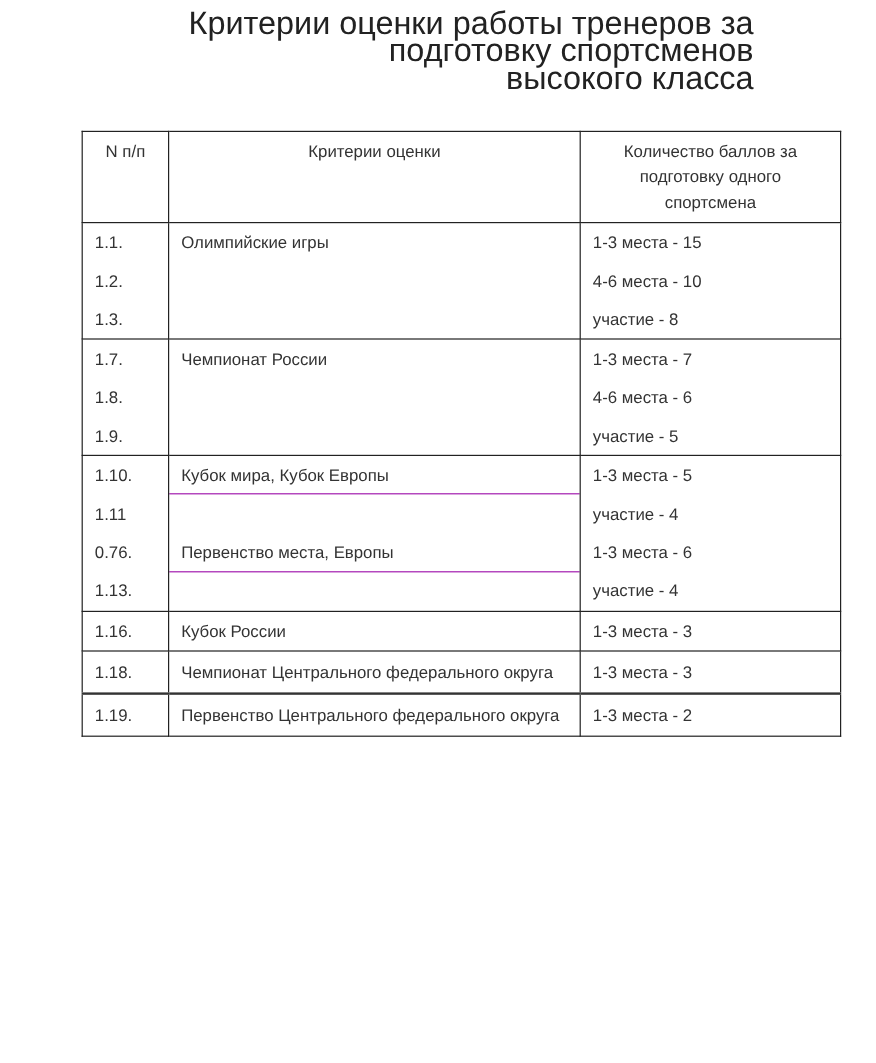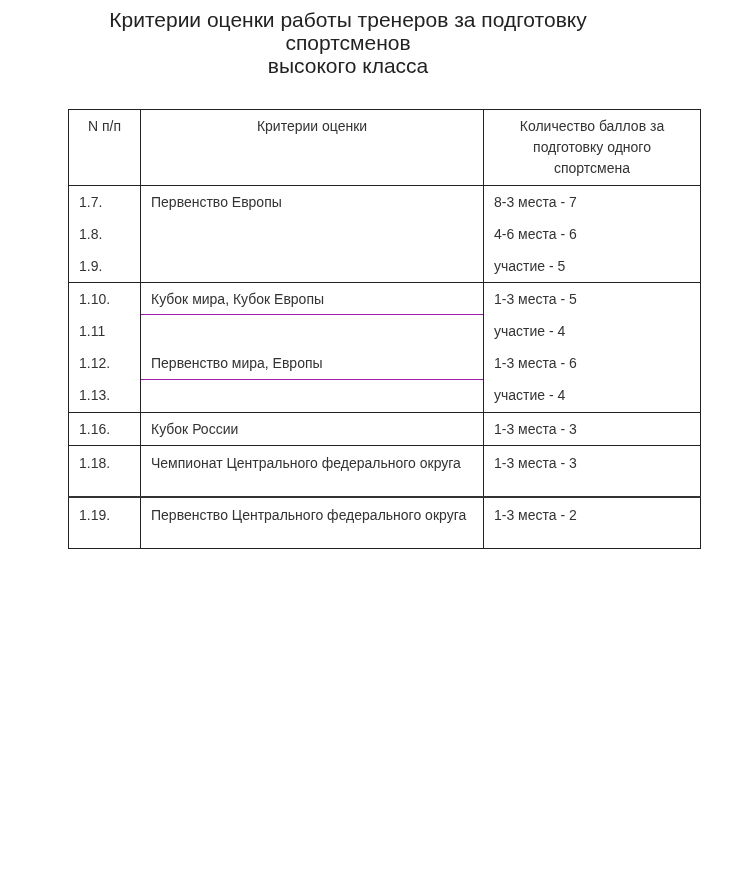--- a/index.html
+++ b/index.html
@@ -1,34 +1,34 @@
 <!DOCTYPE html>
 <html><head>
 <meta charset="utf-8">
 <style>
   html, body { margin:0; padding:0; background:#fff; }
   body { width:730px; height:886px; overflow:hidden; position:relative;
          font-family:"Liberation Sans", sans-serif; color:#333; }
-  .title { position:absolute; top:8px; left:0; width:628px; text-align:center;
-           font-size:21px; line-height:23px; color:#222; padding-left:68px; box-sizing:border-box; }
+  .title { position:absolute; top:8px; left:0; width:628px; text-align:right;
+           font-size:27px; line-height:23px; color:#222; padding-left:68px; box-sizing:border-box; }
   .title .l1 { display:block; }
   .title .l2 { display:block; }
   table { position:absolute; left:68px; top:109px; width:633px; border-collapse:collapse;
           font-size:14px; color:#333; }
   td { border:1px solid #222; vertical-align:top; padding:0 10px; line-height:32px; }
   td.num { width:51px; }
   td.crit { width:322px; }
   td.pts { }
   thead td { text-align:center; line-height:21px; padding-top:6px; padding-bottom:6px; }
   thead td.num, thead td.crit { }
   .line { display:block; height:32px; }
   .inner { padding:0; }
   .inner .sub { border-bottom:1px solid #a21caf; padding:0 10px; height:32px; box-sizing:border-box; }
   .inner .sub:last-child { border-bottom:none; }
-  .two { line-height:22px; padding-top:6px; padding-bottom:22px; }
+  .two { line-height:22px; padding-top:6px; padding-bottom:6px; }
   .two-num { line-height:22px; padding-top:6px; }
   tr.thick td { border-top:2px solid #333; }
 </style>
 </head>
 <body>
 
 <div class="title">
   <span class="l1">Критерии оценки работы тренеров за подготовку спортсменов</span>
   <span class="l2">высокого класса</span>
 </div>
@@ -36,46 +36,59 @@
 <table>
   <thead>
     <tr>
       <td class="num">N п/п</td>
       <td class="crit">Критерии оценки</td>
       <td class="pts">Количество баллов за подготовку одного спортсмена</td>
     </tr>
   </thead>
   <tbody>
 
+    <tr>
+      <td class="num">
+        <span class="line">1.1.</span>
+        <span class="line">1.2.</span>
+        <span class="line">1.3.</span>
+      </td>
+      <td class="crit">Олимпийские игры</td>
+      <td class="pts">
+        <span class="line">1-3 места - 15</span>
+        <span class="line">4-6 места - 10</span>
+        <span class="line">участие - 8</span>
+      </td>
+    </tr>
 
 
     <tr>
       <td class="num">
         <span class="line">1.7.</span>
         <span class="line">1.8.</span>
         <span class="line">1.9.</span>
       </td>
-      <td class="crit">Первенство Европы</td>
+      <td class="crit">Чемпионат России</td>
       <td class="pts">
-        <span class="line">8-3 места - 7</span>
+        <span class="line">1-3 места - 7</span>
         <span class="line">4-6 места - 6</span>
         <span class="line">участие - 5</span>
       </td>
     </tr>
 
     <tr>
       <td class="num">
         <span class="line">1.10.</span>
         <span class="line">1.11</span>
-        <span class="line">1.12.</span>
+        <span class="line">0.76.</span>
         <span class="line">1.13.</span>
       </td>
       <td class="crit inner">
         <div class="sub">Кубок мира, Кубок Европы</div>
-        <div class="sub" style="height:65px;line-height:32px;padding-top:32px;">Первенство мира, Европы</div>
+        <div class="sub" style="height:65px;line-height:32px;padding-top:32px;">Первенство места, Европы</div>
         <div class="sub"></div>
       </td>
       <td class="pts">
         <span class="line">1-3 места - 5</span>
         <span class="line">участие - 4</span>
         <span class="line">1-3 места - 6</span>
         <span class="line">участие - 4</span>
       </td>
     </tr>
 

